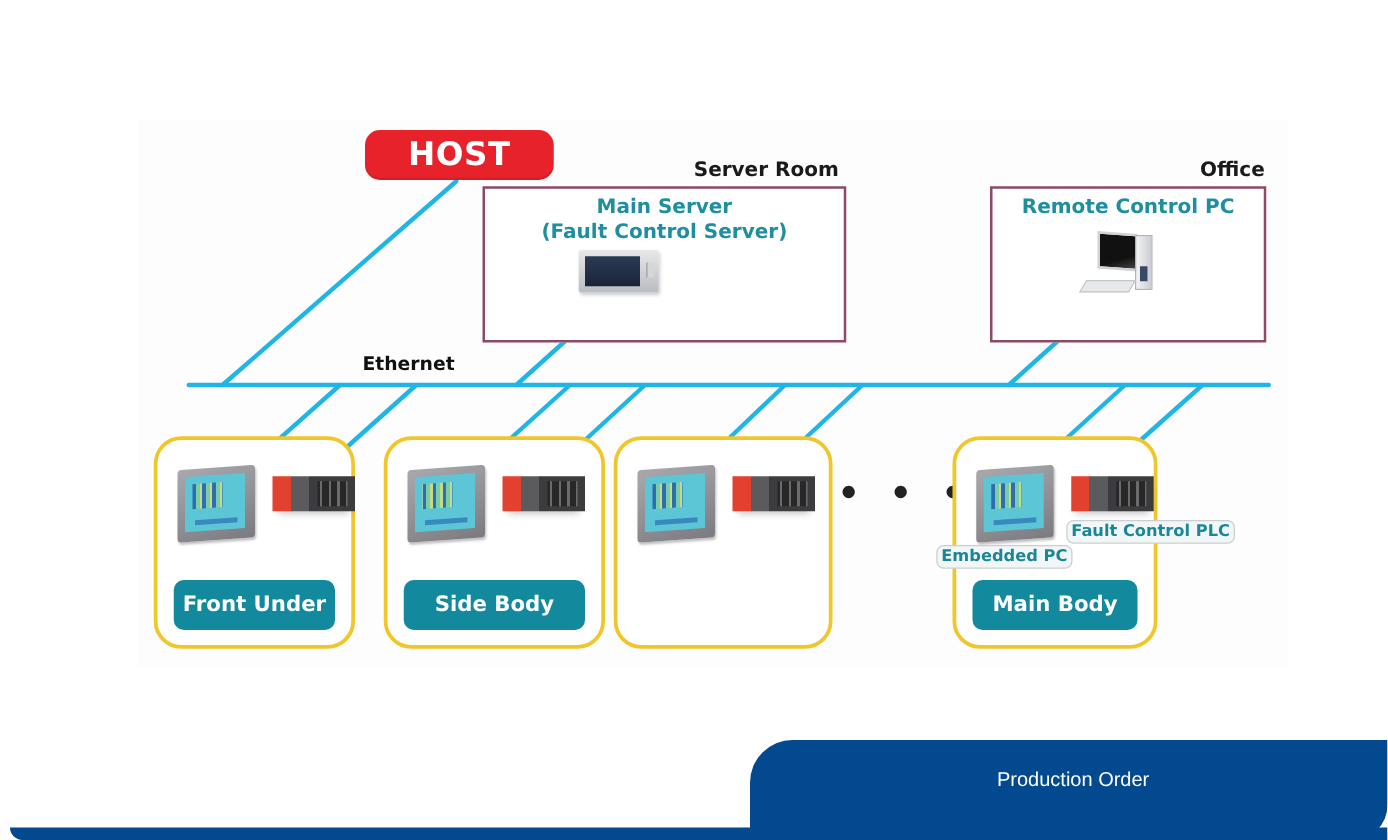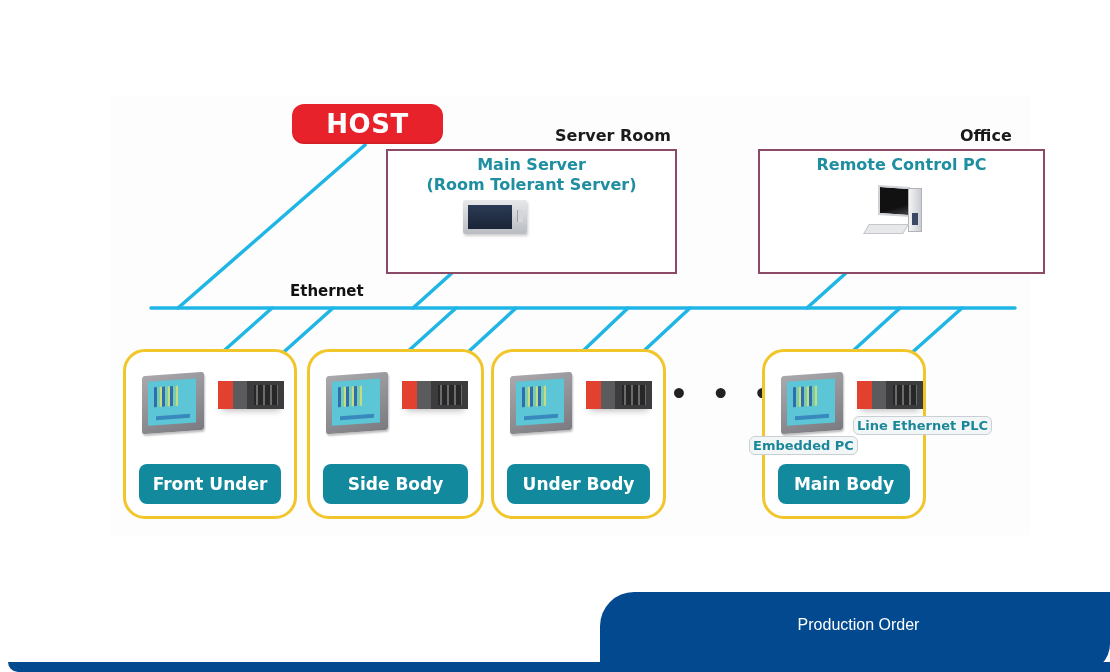--- a/index.html
+++ b/index.html
@@ -158,69 +158,68 @@
   </g>
 </svg>
 
 <div class="host-badge">
   <span>HOST</span>
 </div>
 
 <div class="zone-title" style="left:555px; top:126px;">Server Room</div>
 <div class="zone-box" style="left:386px; top:149px; width:291px; height:125px;">
   <div class="zone-heading" style="top:4px;">Main Server</div>
-  <div class="zone-heading" style="top:24px;">(Room Tolerant Server)</div>
+  <div class="zone-heading" style="top:24px;">(Fault Control Server)</div>
 </div>
 <div class="server-icon"></div>
 
 <div class="zone-title" style="left:960px; top:126px;">Office</div>
-<div class="zone-box" style="left:758px; top:149px; width:287px; height:125px;">
+<div class="zone-box" style="left:792px; top:149px; width:221px; height:125px;">
   <div class="zone-heading" style="top:4px;">Remote Control PC</div>
 </div>
 <div class="pc-icon">
   <div class="monitor"></div>
   <div class="tower"></div>
   <div class="keyboard"></div>
 </div>
 
 <div class="ethernet-label">Ethernet</div>
 
-<div class="station" style="left:123px; width:174px;">
+<div class="station" style="left:123px; width:161px;">
   <div class="panel-pc">
       <div class="screen"></div>
     </div>
   <div class="plc"></div>
   <div class="station-badge">Front Under</div>
 </div>
 
 <div class="station" style="left:307px; width:177px;">
   <div class="panel-pc">
       <div class="screen"></div>
     </div>
   <div class="plc"></div>
   <div class="station-badge">Side Body</div>
 </div>
 
 <div class="station" style="left:491px; width:175px;">
   <div class="panel-pc">
       <div class="screen"></div>
     </div>
   <div class="plc"></div>
-  <div class="station-badge">Under Body</div>
 </div>
 
 <div class="ellipsis">• • • • •</div>
 
 <div class="station" style="left:762px; width:164px;">
   <div class="panel-pc">
       <div class="screen"></div>
     </div>
   <div class="plc"></div>
   <div class="station-badge">Main Body</div>
 </div>
 
 <div class="callout" style="left:749px; top:436px;">Embedded PC</div>
-<div class="callout" style="left:853px; top:416px;">Line Ethernet PLC</div>
+<div class="callout" style="left:853px; top:416px;">Fault Control PLC</div>
 
 <div class="bottom-strip"></div>
 <div class="footer-tab">
   <span class="footer-title">Production Order</span>
 </div>
 
 </body></html>

